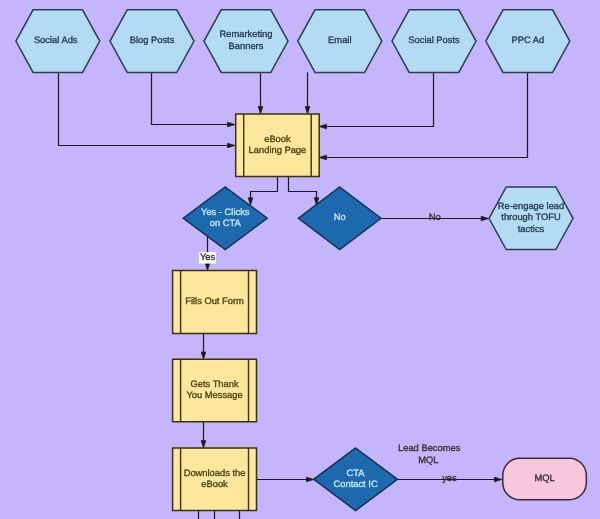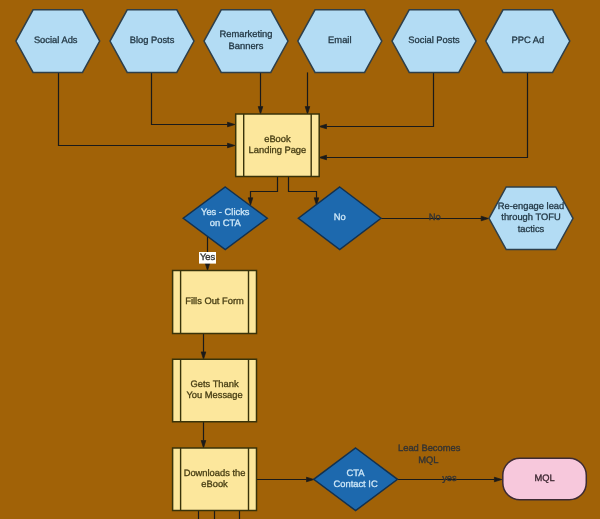--- a/index.html
+++ b/index.html
@@ -1,17 +1,17 @@
 <!DOCTYPE html>
 <html><head>
 <meta charset="utf-8">
 <title>Flowchart</title>
 <style>
   html,body{margin:0;padding:0;background:#ffffff;}
-  #canvas{position:relative;width:600px;height:519px;overflow:hidden;background:#a16207;}
+  #canvas{position:relative;width:600px;height:519px;overflow:hidden;background:#c4b5fd;}
   svg{display:block;shape-rendering:geometricPrecision;text-rendering:geometricPrecision;}
   text{-webkit-font-smoothing:antialiased;}
 </style>
 </head>
 <body>
 
 <div id="canvas">
   <svg id="svg" width="600" height="519" viewBox="0 0 600 519">
       <g>
         <g>

